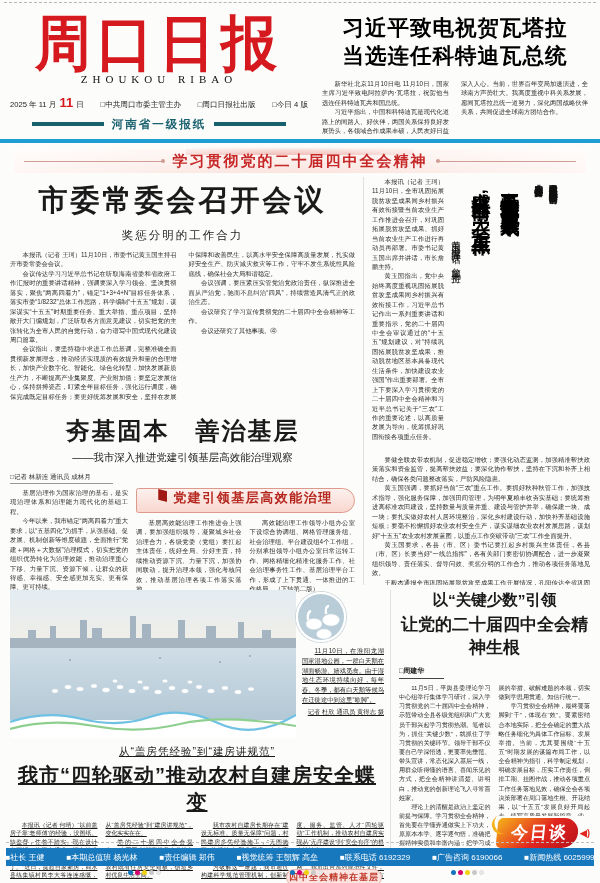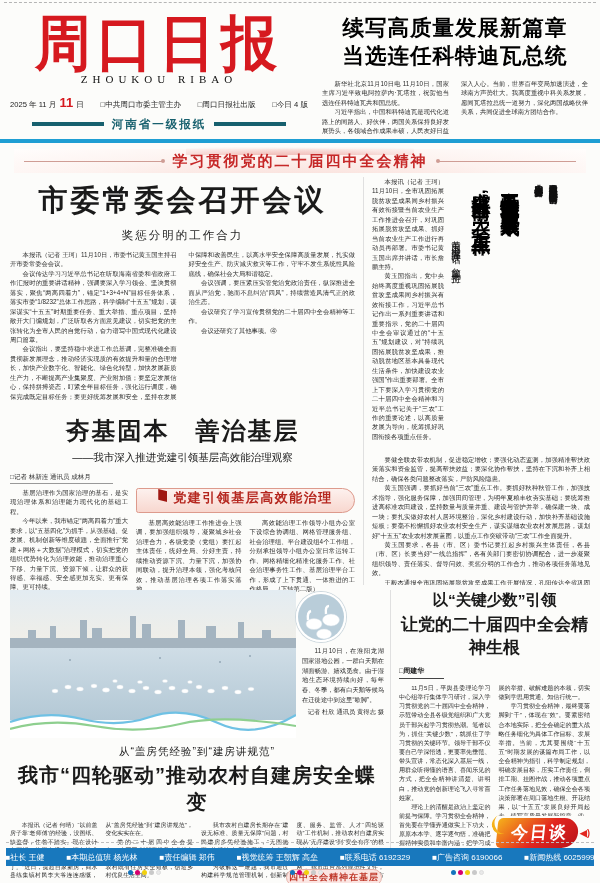--- a/index.html
+++ b/index.html
@@ -81,21 +81,21 @@
   .v { writing-mode:vertical-rl; }
   .art2-byline-v { font-size:9.5px; letter-spacing:2px; margin:56px 3px 0 5px; color:#111; }
   .art2-head-v { font-size:19px; font-weight:900; color:#000; }
   .art2-head-v div { letter-spacing:2px; margin:0 3px; }
   .art2-kicker-v { font-size:8.5px; font-weight:bold; margin-left:5px; color:#111; }
   .art2-kicker-v div { letter-spacing:.5px; margin:0 2px; line-height:1.45; }
   .art2-bottom { flex:1; margin-top:6px; overflow:hidden; }
 
   
   .lower { display:flex; padding:0 10px; margin-top:5px; height:262px; }
-  .lower-left { width:380px; padding-right:6px; }
+  .lower-left { width:380px; padding-right:6px;text-decoration:underline; }
   .photo-row { display:flex; height:148px; position:relative; }
   .photo { width:286px; }
   .photo svg { display:block; }
   .caption { width:94px; padding:2px 0 0 6px; }
   .inset { width:50px; height:50px; border-radius:50%; overflow:hidden;
     border:2px solid #fff; box-shadow:0 0 0 1px #cdd8de; margin:0 auto 4px; margin-left:-6px; }
   .caption .t p { line-height:1.55; }
   .credit { text-indent:0 !important; text-align:right; margin-top:2px; }
 
   .art5 { margin-top:7px; position:relative; }
@@ -160,21 +160,21 @@
       </div>
       <div class="grade">
         <span class="grade-bar"></span>
         <span>河南省一级报纸</span>
         <span class="grade-bar"></span>
       </div>
     </div>
 
     <div class="top-art">
       <div class="top-headline">
-        <div>续写高质量发展新篇章</div>
+        <div>习近平致电祝贺瓦塔拉</div>
         <div>当选连任科特迪瓦总统</div>
       </div>
       <div class="top-body t">
         <p>新华社北京11月10日电 11月10日，国家主席习近平致电阿拉萨内·瓦塔拉，祝贺他当选连任科特迪瓦共和国总统。</p>
         <p>习近平指出，中国和科特迪瓦是现代化道路上的同路人、好伙伴，两国关系保持良好发展势头，各领域合作成果丰硕，人民友好日益深入人心。当前，世界百年变局加速演进，全球南方声势壮大。我高度重视中科关系发展，愿同瓦塔拉总统一道努力，深化两国战略伙伴关系，共同促进全球南方团结合作。</p>
       </div>
     </div>
   </div>
 
   <div class="rule-cyan"></div>

